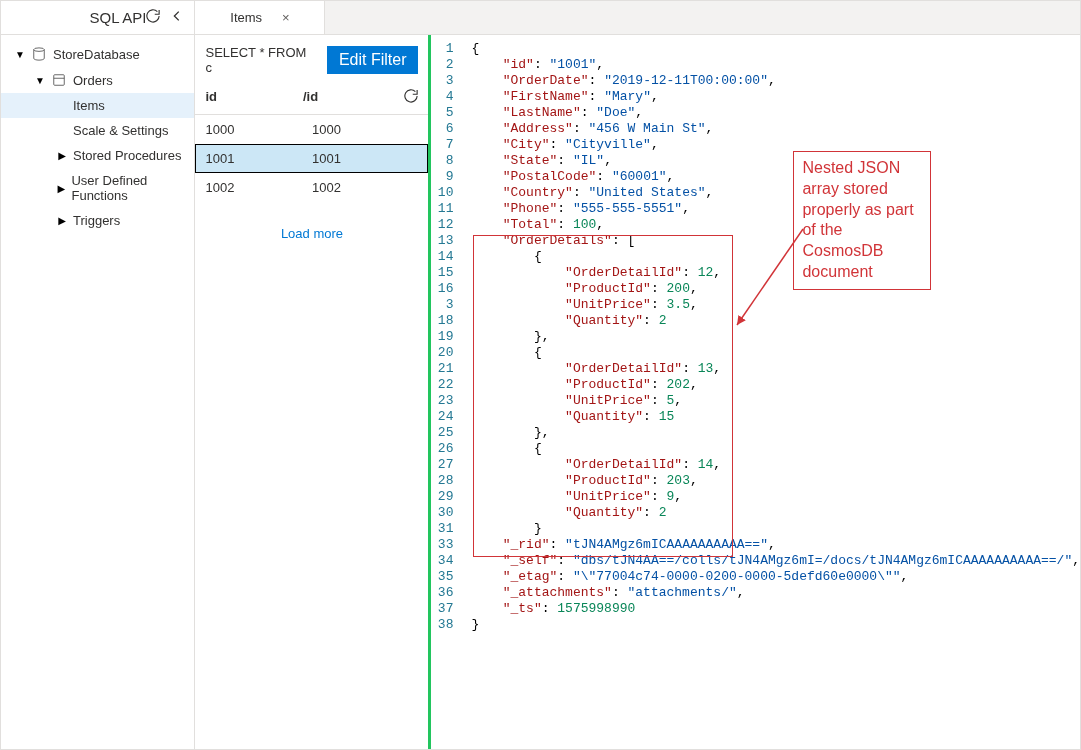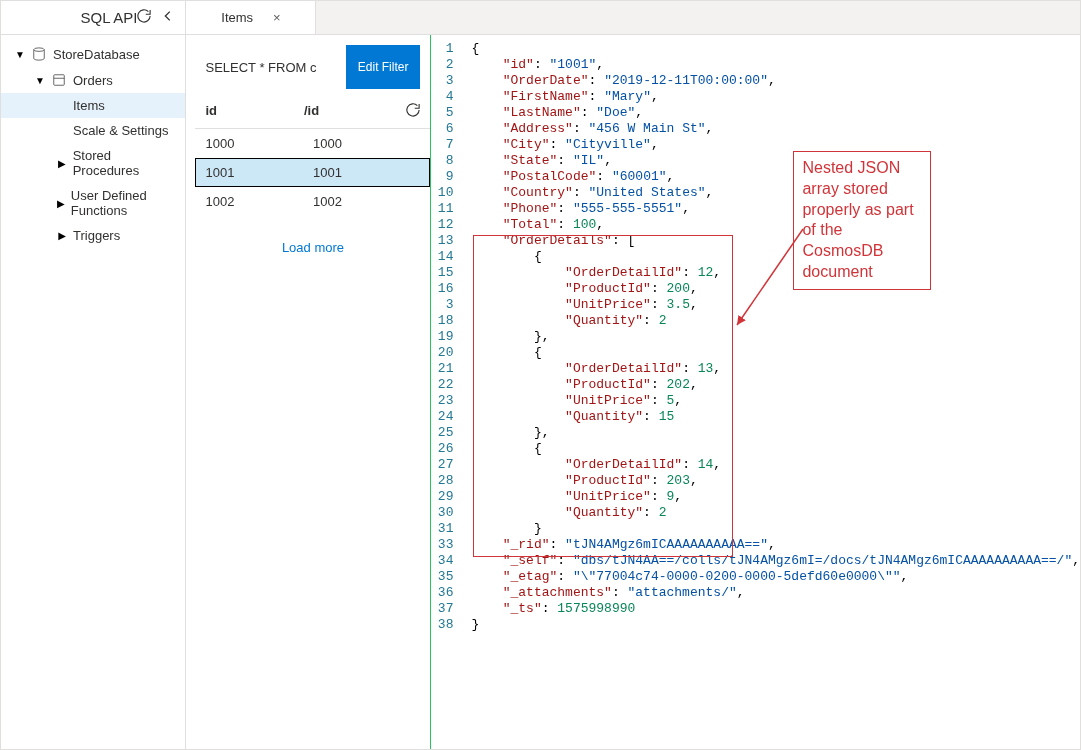--- a/index.html
+++ b/index.html
@@ -76,38 +76,37 @@
   }
   .tab-close { color:#605e5c; font-size:13px; cursor:pointer; }
 
   .content {
     flex: 1;
     display: flex;
     overflow: hidden;
   }
   .items-col {
     width: 236px;
-    border-right: 1px solid #22c55e;
+    border-right: 3px solid #22c55e;
     display: flex;
     flex-direction: column;
-    margin-left: 9px;
   }
   .query-row {
     display: flex;
     align-items: center;
     gap: 14px;
     padding: 10px 10px 8px 10px;
   }
   .query-text { flex:1; font-size:13px; }
   .edit-filter-btn {
     background: #0078d4;
     color: #fff;
     border: none;
-    padding: 15px 12px;
-    font-size: 12px;
+    padding: 5px 12px;
+    font-size: 16px;
     cursor: pointer;
   }
   .items-head {
     display: flex;
     padding: 6px 10px 8px 10px;
     font-weight: 600;
     border-bottom: 1px solid #e1dfdd;
   }
   .items-head .col { flex:1; }
   .items-head .refresh { width:18px; text-align:right; }

